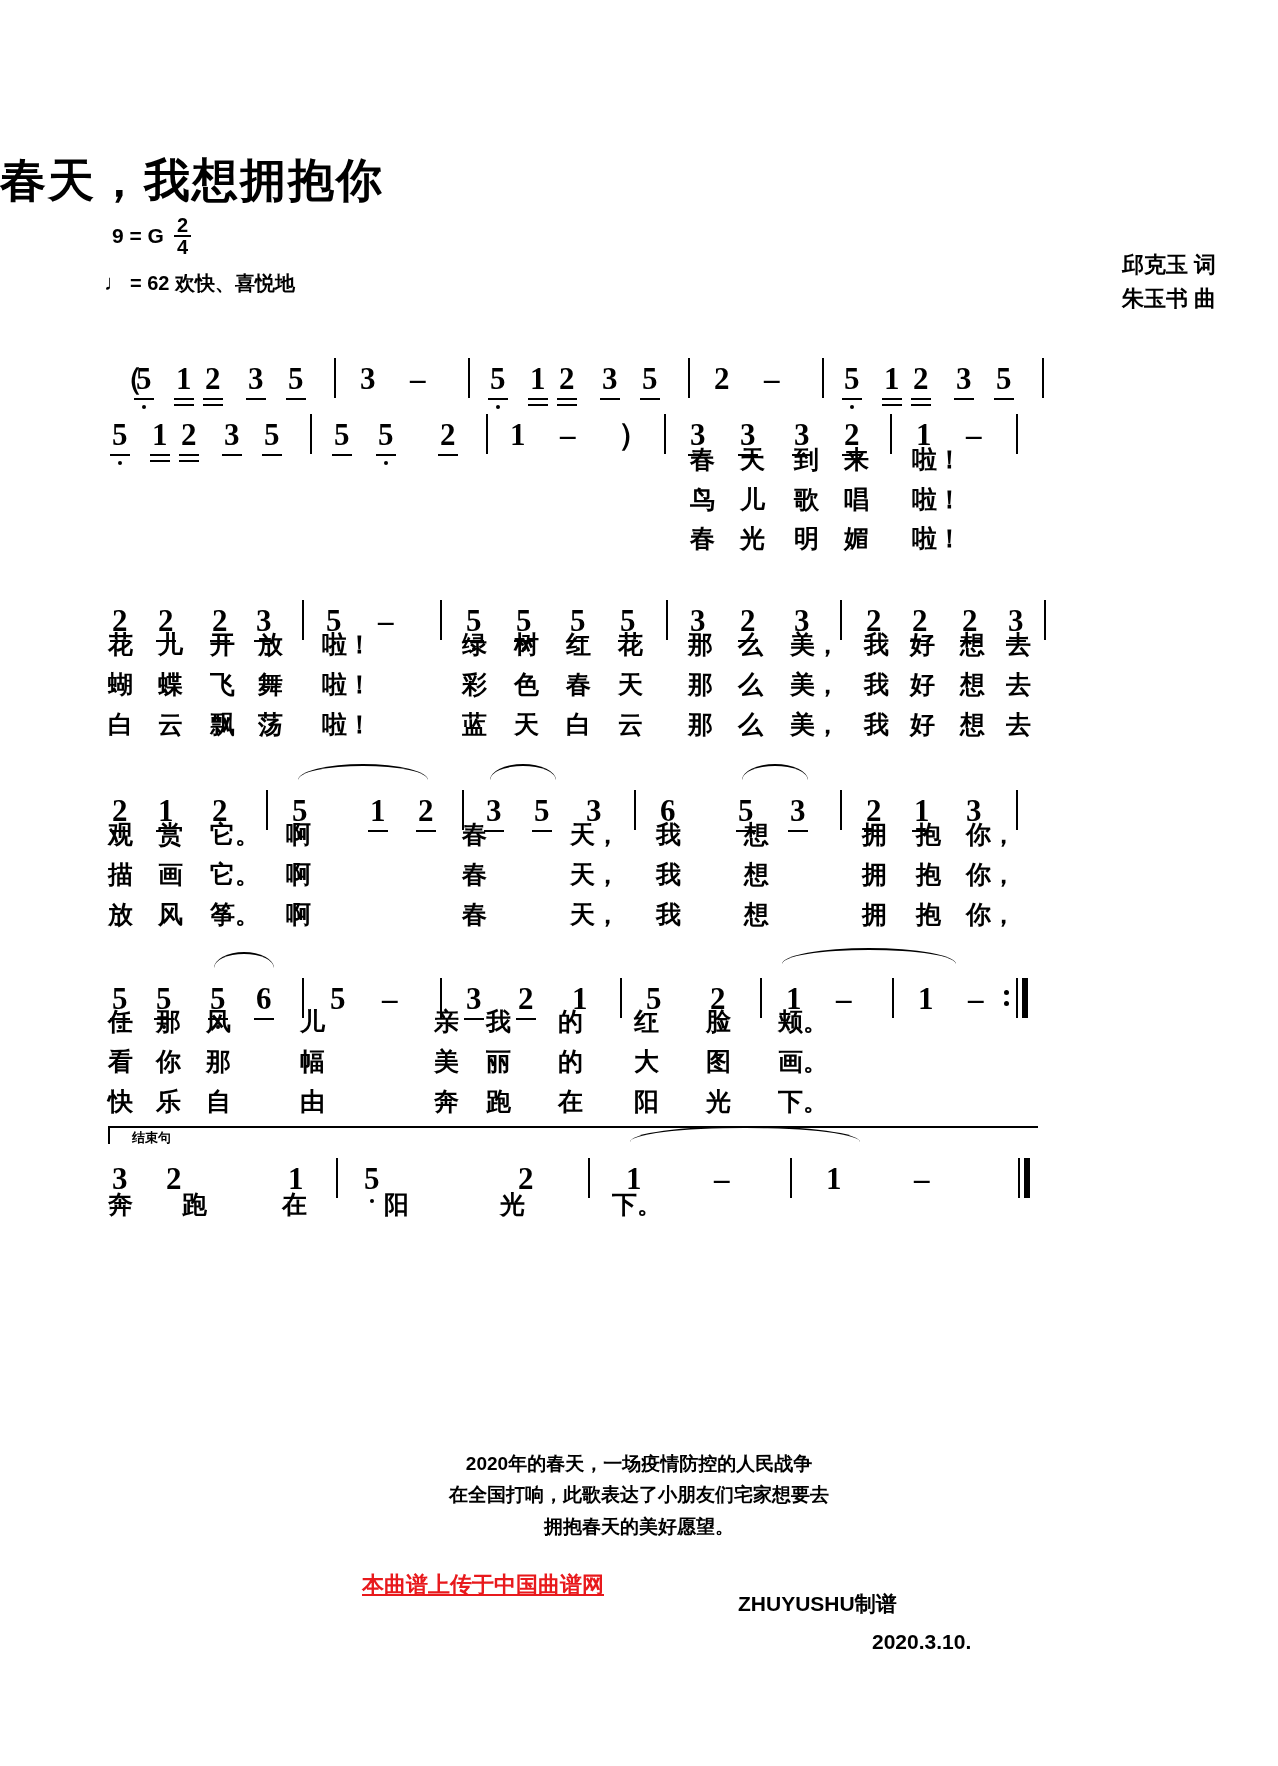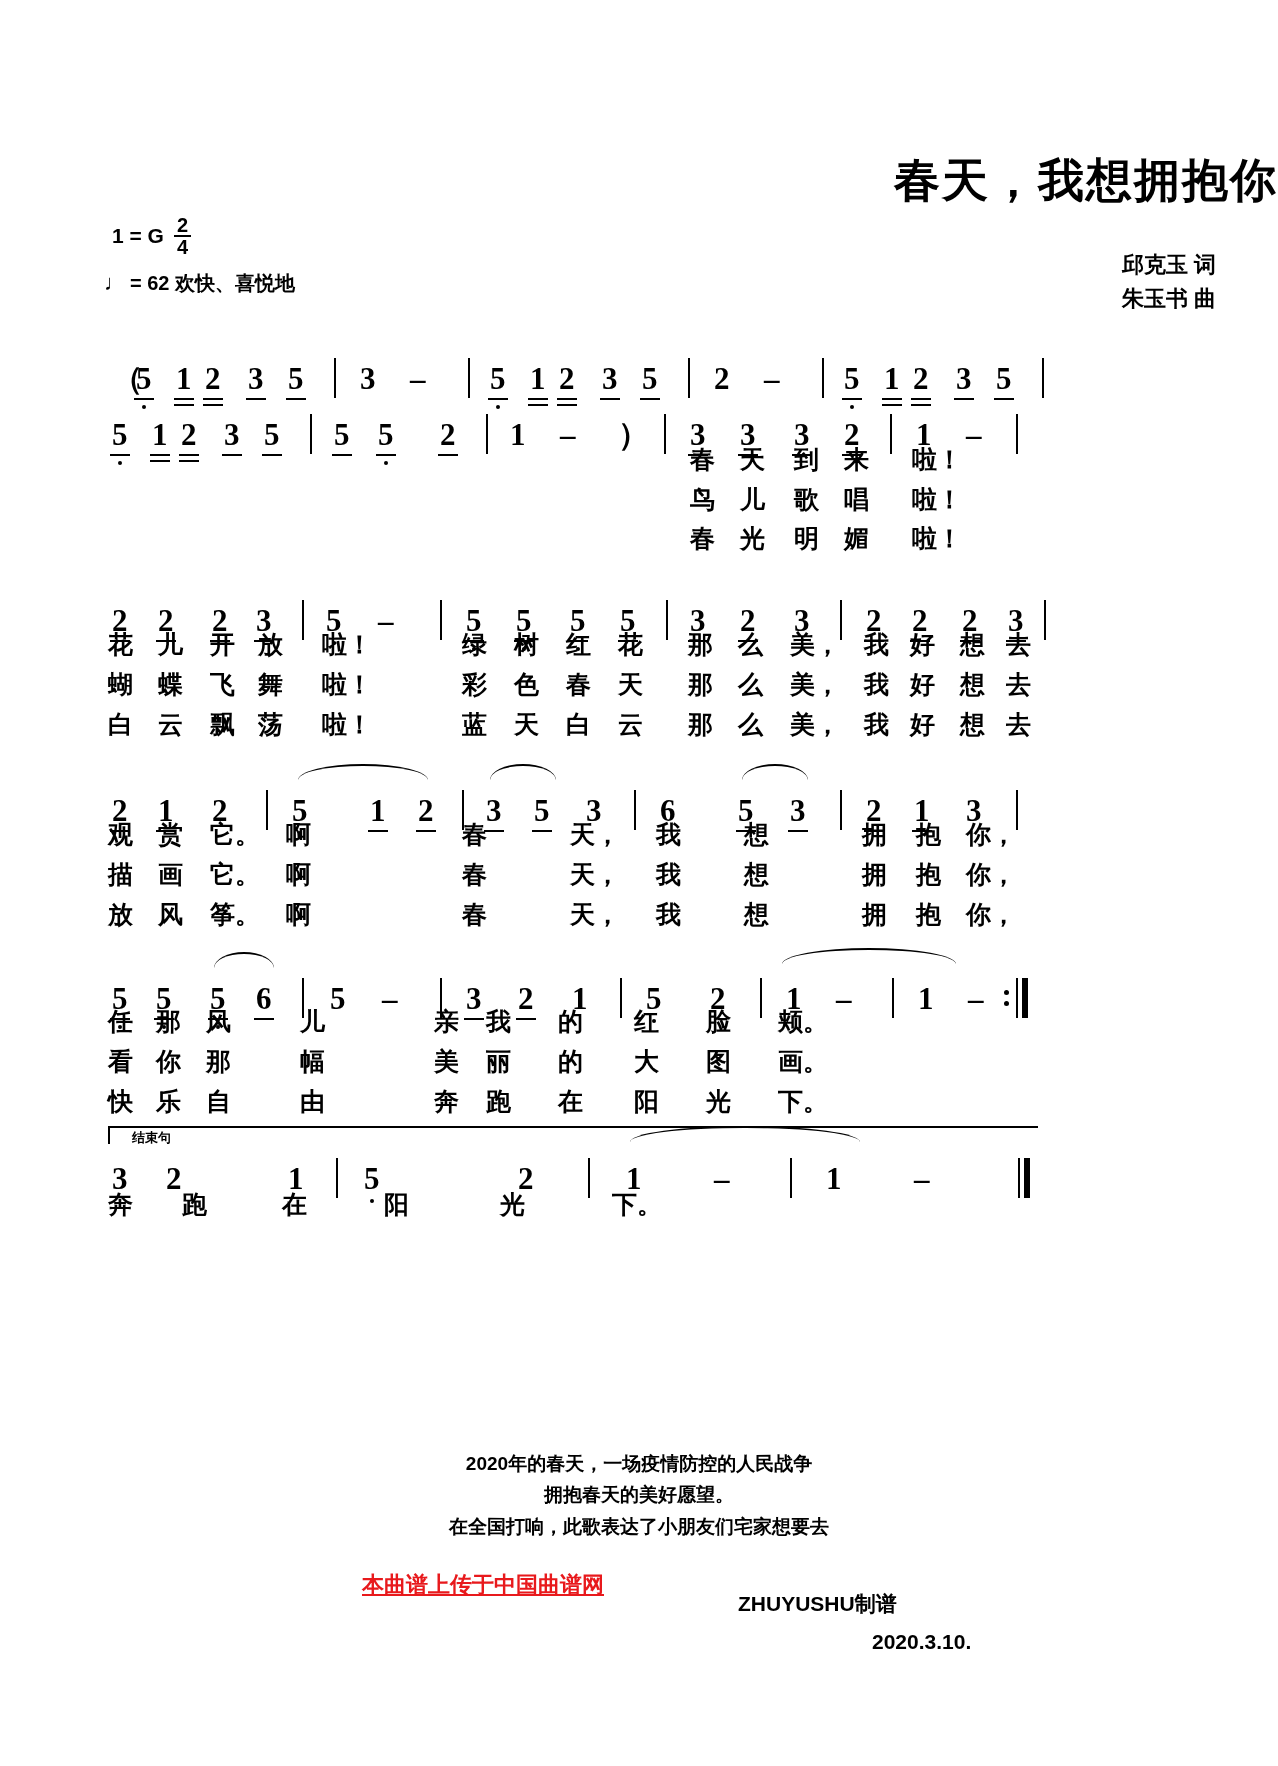--- a/index.html
+++ b/index.html
@@ -12,21 +12,21 @@
     font-family: "Liberation Sans", "DejaVu Sans", sans-serif;
     color: #000;
     position: relative;
     overflow: hidden;
   }
   .sheet { position: relative; width: 1278px; height: 1766px; }
 
   
   .title {
     position: absolute; top: 150px; left: 0; width: 1278px;
-    text-align: right;
+    text-align: left;
     font-size: 46px; font-weight: bold; letter-spacing: 2px;
   }
   .subtitle {
     position: absolute; top: 232px; left: 0; width: 1278px;
     text-align: center;
     font-size: 23px; font-weight: bold;
   }
   .keysig {
     position: absolute; left: 112px; top: 215px;
     font-size: 21px; font-weight: bold;
@@ -119,21 +119,21 @@
   }
 </style>
 </head>
 <body>
 
 <div class="sheet">
 
   <div class="title">春天，我想拥抱你</div>
 
   <div class="keysig">
-    <span>1 = G</span>
+    <span>9 = G</span>
     <span class="frac">
       <span class="num">2</span>
       <span class="den">4</span>
     </span>
   </div>
 
   <div class="tempo">
     <span class="notehead">♩</span>
     <span>= 62  欢快、喜悦地</span>
   </div>
@@ -473,21 +473,21 @@
     <span style="left:108px">奔</span>
     <span style="left:182px">跑</span>
     <span style="left:282px">在</span>
     <span style="left:384px">阳</span>
     <span style="left:500px">光</span>
     <span style="left:612px">下。</span>
   </div>
 
   <div class="note-block">
     <div>2020年的春天，一场疫情防控的人民战争</div>
+    <div>在全国打响，此歌表达了小朋友们宅家想要去</div>
     <div>拥抱春天的美好愿望。</div>
-    <div>在全国打响，此歌表达了小朋友们宅家想要去</div>
   </div>
 
   <div class="upload">本曲谱上传于中国曲谱网</div>
   <div class="engraver">ZHUYUSHU制谱</div>
   <div class="engdate">2020.3.10.</div>
 
 </div>
 
 </body></html>

